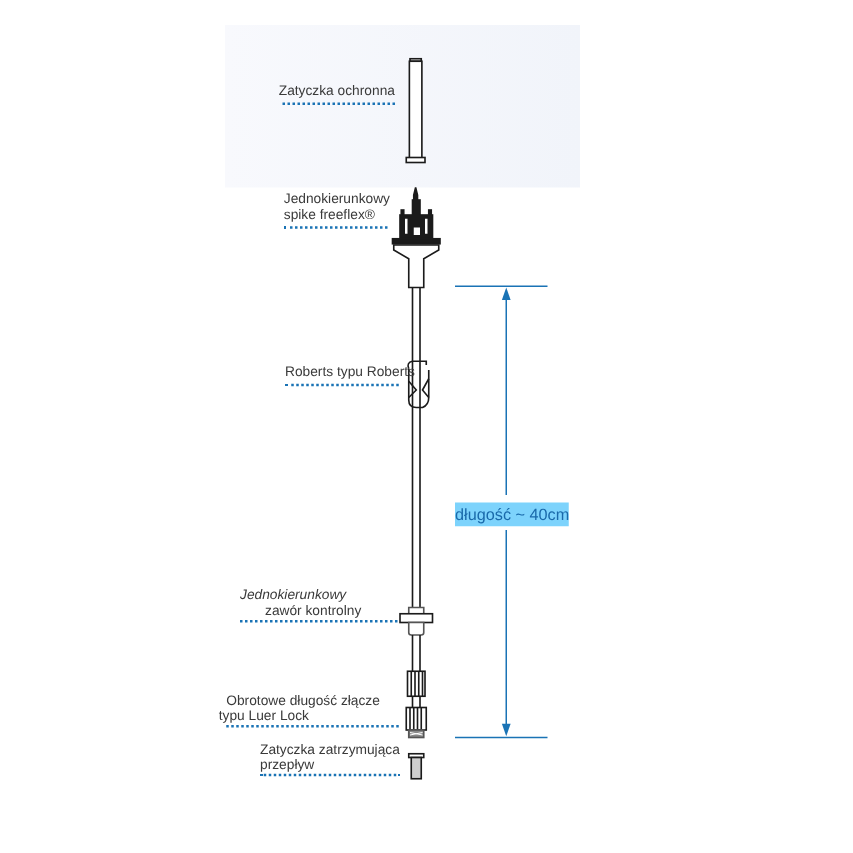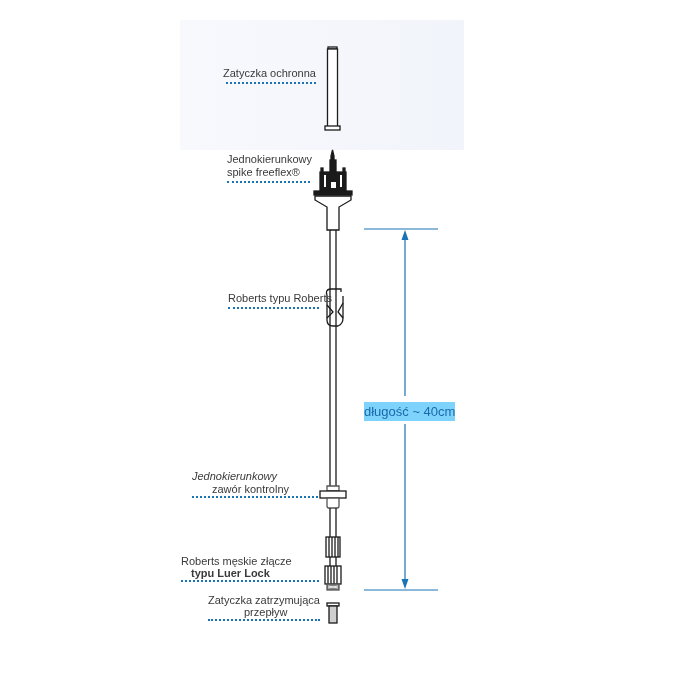--- a/index.html
+++ b/index.html
@@ -139,23 +139,23 @@
   <div class="label" style="left:227px; top:166px;">spike freeflex®</div>
   <div class="leader" style="left:227px; top:181px; width:83px;"></div>
 
   <div class="label" style="left:228px; top:292px;">Roberts typu Roberts</div>
   <div class="leader" style="left:228px; top:307px; width:91px;"></div>
 
   <div class="label" style="left:192px; top:470px;font-style:italic;">Jednokierunkowy</div>
   <div class="label" style="left:192px; top:483px;margin-left:20px;">zawór kontrolny</div>
   <div class="leader" style="left:192px; top:496px; width:126px;"></div>
 
-  <div class="label" style="left:181px; top:555px;">Roberts męskie złącze</div>
-  <div class="label" style="left:191px; top:567px;font-weight:bold;">typu Luer Lock</div>
+  <div class="label" style="left:181px; top:555px;">Obrotowe długość złącze</div>
+  <div class="label" style="left:175px; top:567px;">typu Luer Lock</div>
   <div class="leader" style="left:181px; top:580px; width:138px;"></div>
 
   <div class="label" style="left:208px; top:594px;">Zatyczka zatrzymująca</div>
-  <div class="label" style="left:208px; top:606px;margin-left:36px;">przepływ</div>
+  <div class="label" style="left:208px; top:606px;">przepływ</div>
   <div class="leader" style="left:208px; top:619px; width:112px;"></div>
 
   <div class="dim-label" style="left:364px; top:402px;">długość ~ 40cm</div>
 
 </div>
 
 </body></html>

